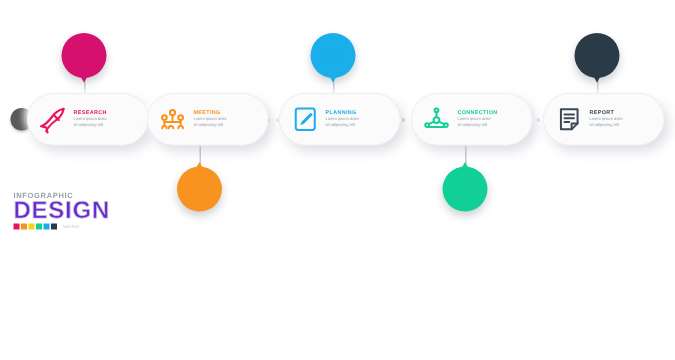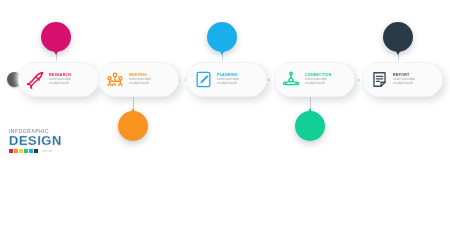--- a/index.html
+++ b/index.html
@@ -114,23 +114,23 @@
   }
   .pin .num{position:relative;z-index:2;}
 
   
   .brand{position:absolute;left:9px;top:128px;}
   .brand-top{
     font-size:5px;letter-spacing:.45px;font-weight:bold;
     color:#9aa0a8;line-height:6px;
   }
   .brand-main{
-    font-size:13px;letter-spacing:.5px;font-weight:bold;
+    font-size:16px;letter-spacing:.5px;font-weight:bold;
     line-height:13px;
-    color:#0369a1;
+    color:#6d28d9;
     -webkit-text-stroke:0.5px #c8ccd3;
   }
   .swatches{display:flex;gap:1px;margin-top:2px;align-items:center;}
   .sw{width:4px;height:4px;}
   .brand-sub{
     font-size:3.4px;letter-spacing:.3px;color:#b9bec6;margin-left:3px;
   }
 </style>
 </head>
 <body>

